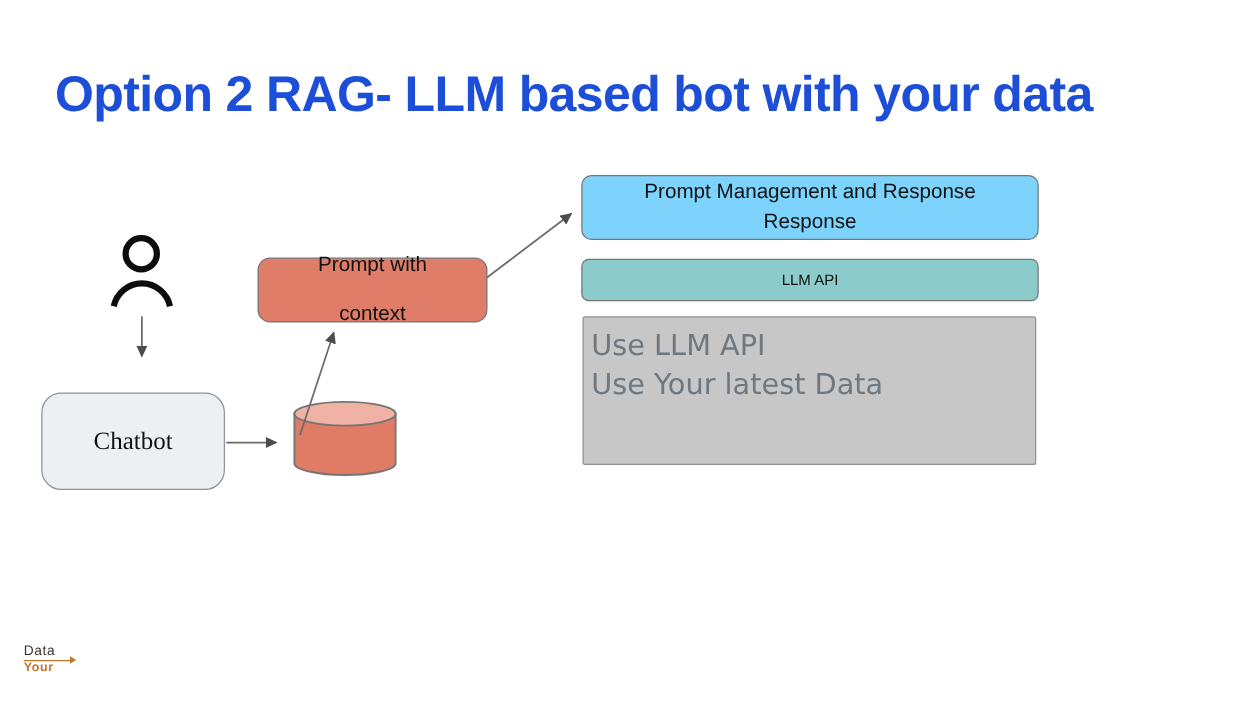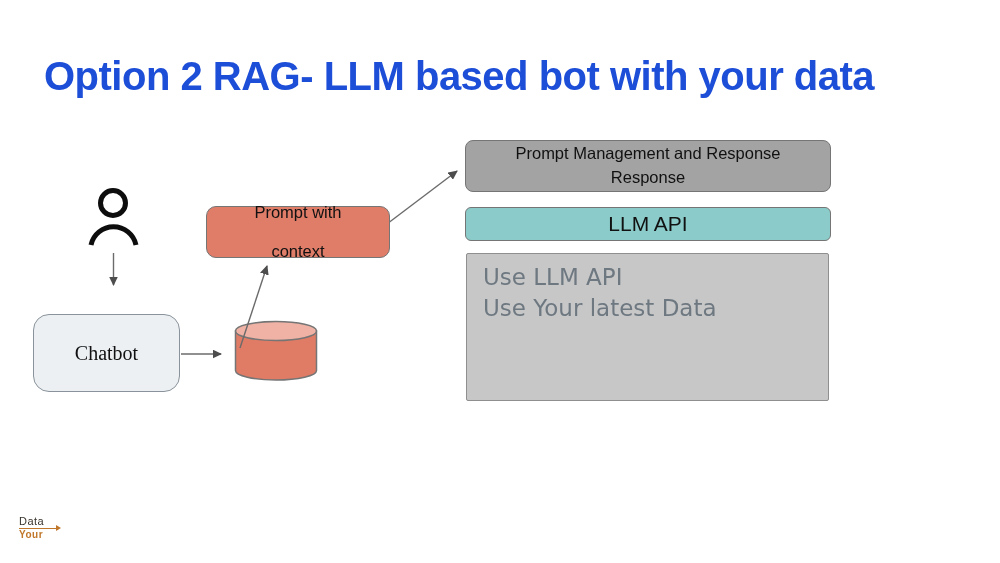--- a/index.html
+++ b/index.html
@@ -22,33 +22,33 @@
     font-size:20px;
     font-family:Liberation Serif, serif;
   }
   .prompt-context{
     left:206px;top:206px;width:184px;height:52px;
     background:#DF7D69;border:1.6px solid #757575;border-radius:10px;
     font-size:16.5px;line-height:1.4;gap:16px;
   }
   .prompt-mgmt{
     left:465px;top:140px;width:366px;height:52px;
-    background:#a3a3a3;border:1.6px solid #757575;border-radius:8px;
+    background:#7dd3fc;border:1.6px solid #757575;border-radius:8px;
     font-size:16.5px;line-height:1.45;
   }
   .llm-api{
     left:465px;top:207px;width:366px;height:34px;
     background:#8BCCCB;border:1.6px solid #757575;border-radius:6px;
-    font-size:21px;
+    font-size:12px;
   }
   .info-box{
-    left:466px;top:253px;width:363px;height:148px;
+    left:466px;top:253px;width:363px;height:119px;
     background:#C7C7C7;border:1.5px solid #8F8F8F;border-radius:2px;
     align-items:flex-start;justify-content:flex-start;text-align:left;
-    padding:8px 16px;font-family:"DejaVu Sans", sans-serif;
+    padding:8px 6px;font-family:"DejaVu Sans", sans-serif;
     font-size:23px;line-height:1.33;color:#6E7881;
   }
   .vector-label{
     position:absolute;left:235px;top:337px;width:82px;text-align:center;
     font-size:12.5px;line-height:1.3;color:#111;
   }
   .logo{position:absolute;left:19px;top:516px;width:46px;line-height:1.05;}
   .logo-top{font-size:11px;font-weight:normal;color:#3A332D;letter-spacing:0.5px;}
   .logo-arrow{width:40px;border-top:1.5px solid #C0772B;position:relative;margin:0 0 1px 0;}
   .logo-arrow::after{

